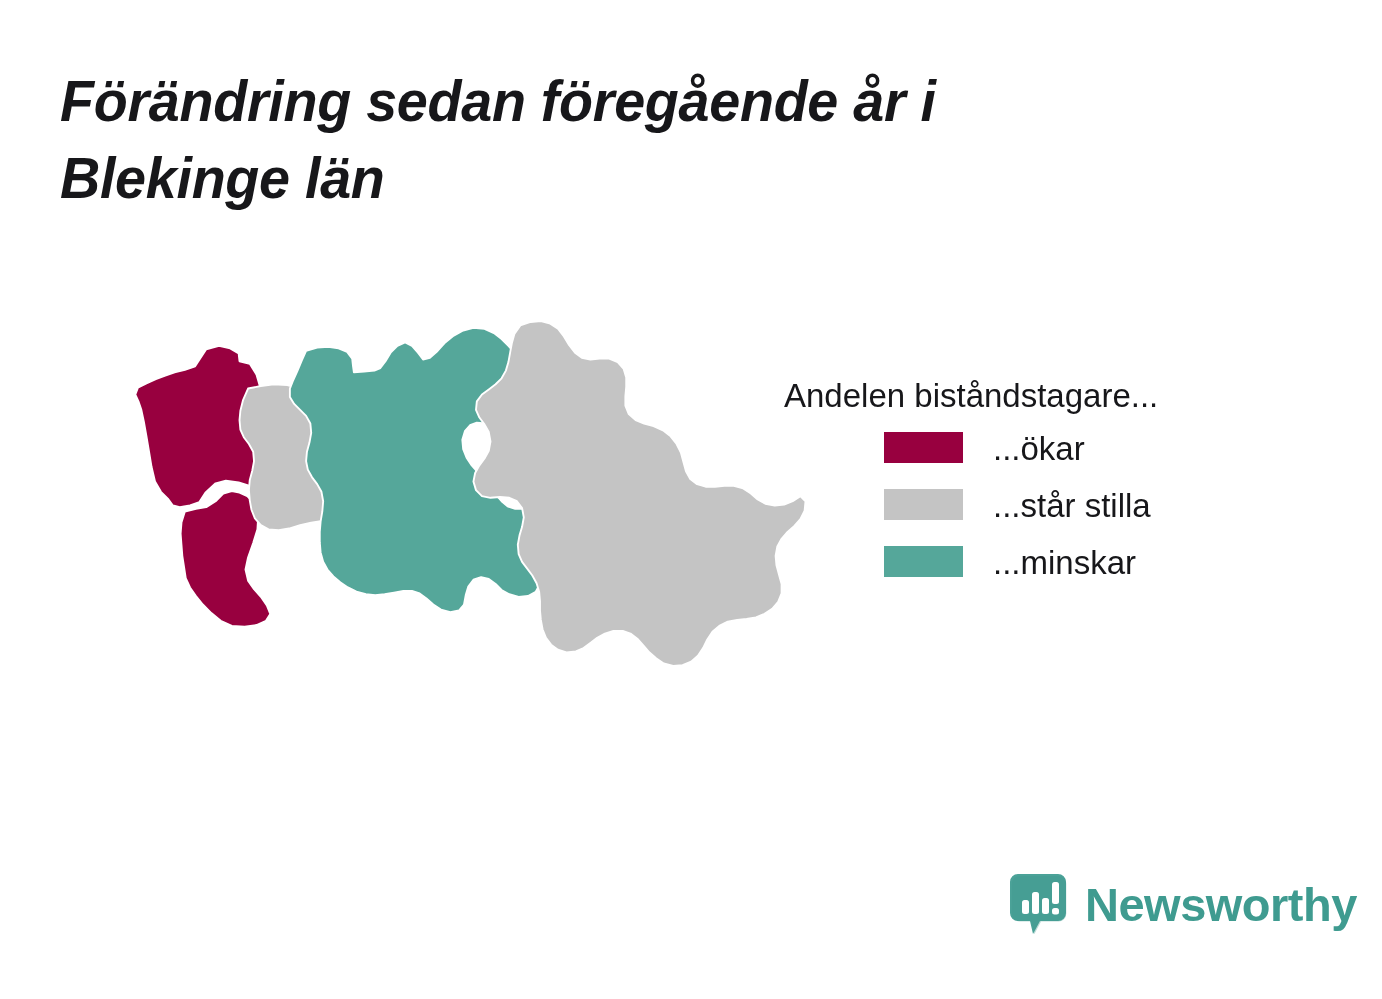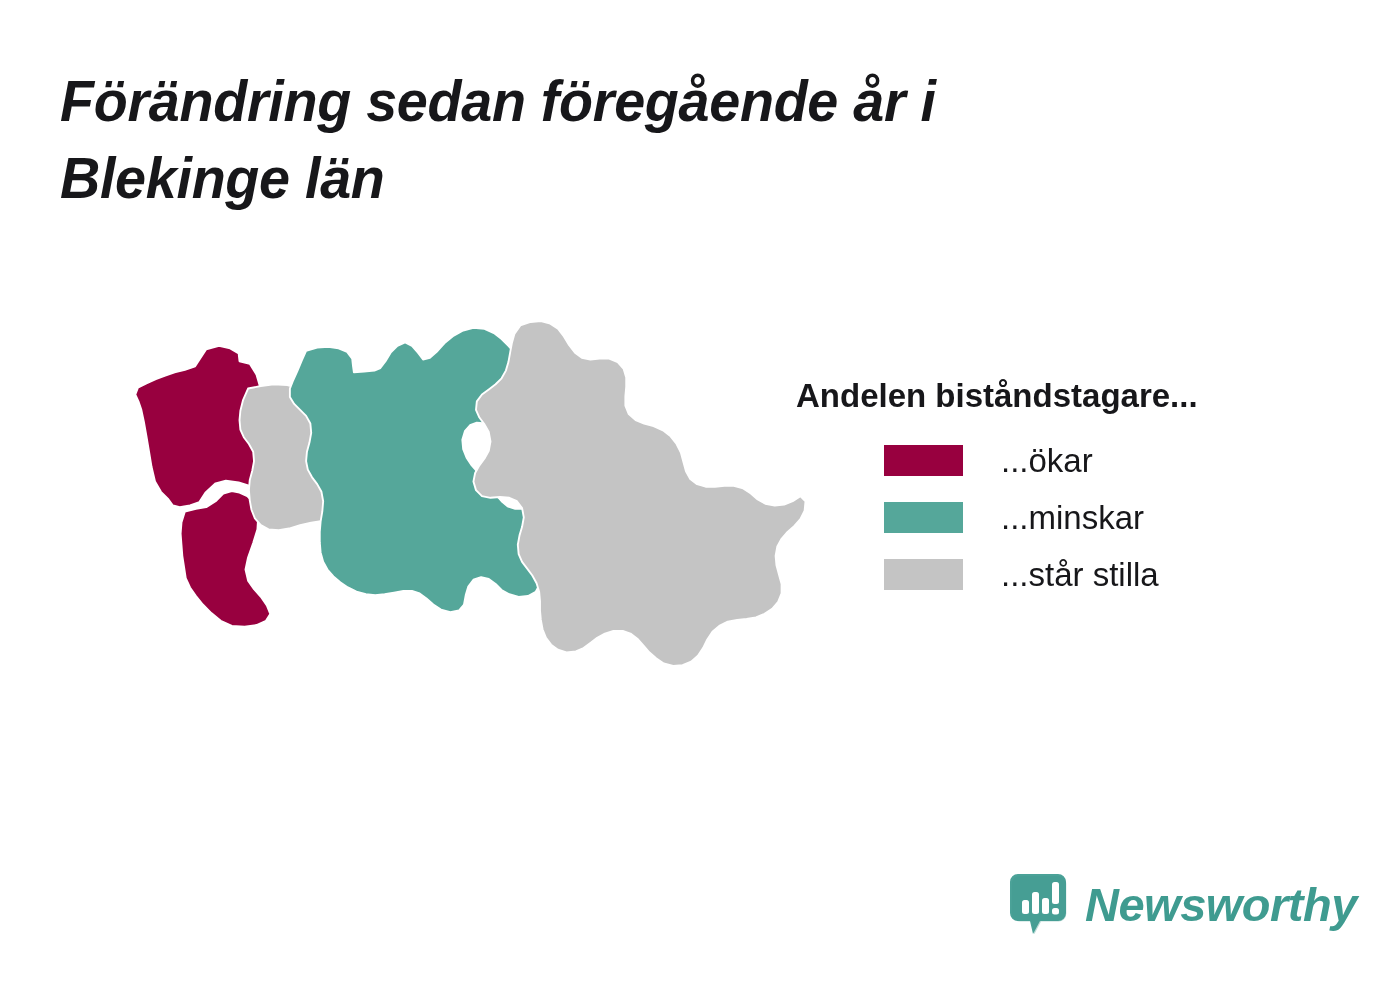--- a/index.html
+++ b/index.html
@@ -65,34 +65,33 @@
   .legend {
     position: absolute;
     left: 784px;
     top: 378px;
     width: 560px;
   }
   .legend-title {
     font-size: 33px;
     line-height: 1.1;
     color: #17171a;
-    font-weight: 700;
+    font-weight: 400;
     white-space: nowrap;
-    margin: 0 0 18px 12px;
+    margin: 0 0 18px 0;
   }
   .legend-items {
     margin: 0;
     padding: 0;
     list-style: none;
   }
   .legend-item {
     display: flex;
-    align-items: center;
+    align-items: flex-start;
     height: 57px;
-    gap: 8px;
   }
   .legend-swatch {
     flex: 0 0 auto;
     width: 79px;
     height: 31px;
     margin-left: 100px;
     margin-right: 30px;
   }
   .legend-label {
     font-size: 33px;
@@ -101,21 +100,20 @@
     white-space: nowrap;
   }
 
   
   .logo {
     position: absolute;
     left: 1009px;
     top: 872px;
     display: flex;
     align-items: center;
-    font-style: italic;
   }
   .logo-mark {
     width: 62px;
     height: 64px;
     display: block;
   }
   .logo-word {
     margin-left: 14px;
     font-size: 47px;
     line-height: 1;
@@ -148,26 +146,26 @@
   </div>
 
   <div class="legend">
     <div class="legend-title">Andelen biståndstagare...</div>
     <ul class="legend-items">
       <li class="legend-item">
         <span class="legend-swatch" style="background-color: rgb(152, 0, 63);"></span>
         <span class="legend-label">...ökar</span>
       </li>
       <li class="legend-item">
+        <span class="legend-swatch" style="background-color: rgb(196, 196, 196);"></span>
+        <span class="legend-label">...står stilla</span>
+      </li>
+      <li class="legend-item">
         <span class="legend-swatch" style="background-color: rgb(85, 167, 154);"></span>
         <span class="legend-label">...minskar</span>
-      </li>
-      <li class="legend-item">
-        <span class="legend-swatch" style="background-color: rgb(196, 196, 196);"></span>
-        <span class="legend-label">...står stilla</span>
       </li>
     </ul>
   </div>
 
   <div class="logo">
     <svg class="logo-mark" viewBox="0 0 62 64">
       <path d="M9 2 h40 a8 8 0 0 1 8 8 v31 a8 8 0 0 1 -8 8 h-18 l-7 13 l-3 -13 h-12 a8 8 0 0 1 -8 -8 v-31 a8 8 0 0 1 8 -8 z" fill="#4ba298"></path>
       <path d="M9 2 h40 a8 8 0 0 1 8 8 v31 a8 8 0 0 1 -8 8 h-18 l-7 13 l-3 -13 h-12 a8 8 0 0 1 -8 -8 v-31 a8 8 0 0 1 8 -8 z" fill="#3f978d" opacity="0.35" transform="translate(2,2) scale(0.97)"></path>
       <rect x="13" y="28" width="7" height="14" rx="2.5" fill="#ffffff"></rect>
       <rect x="23" y="20" width="7" height="22" rx="2.5" fill="#ffffff"></rect>

